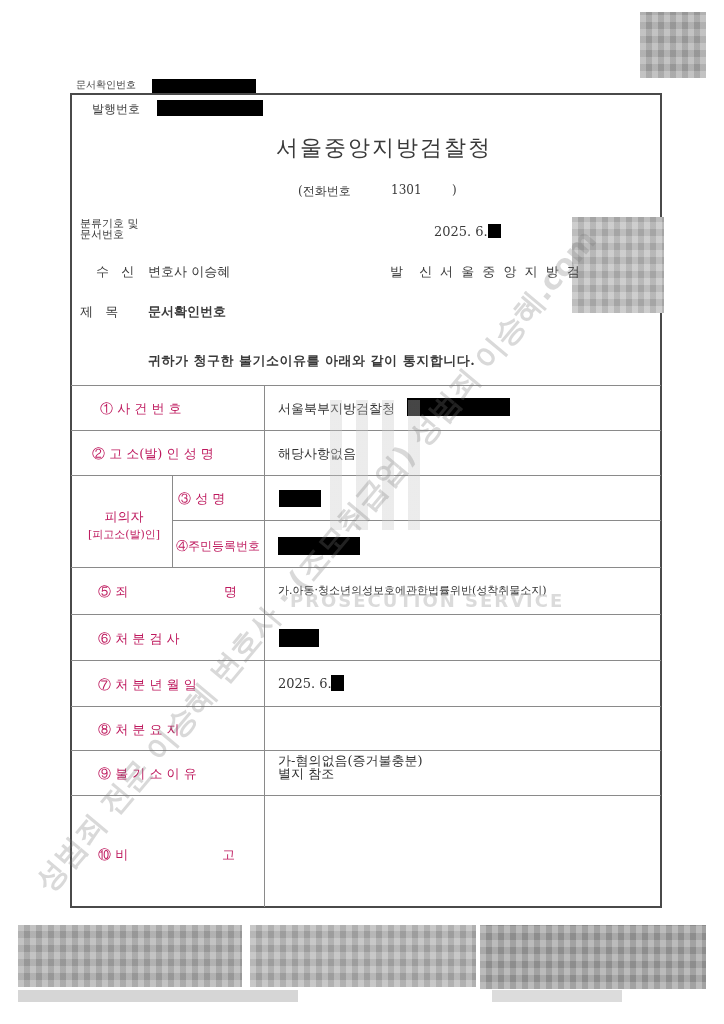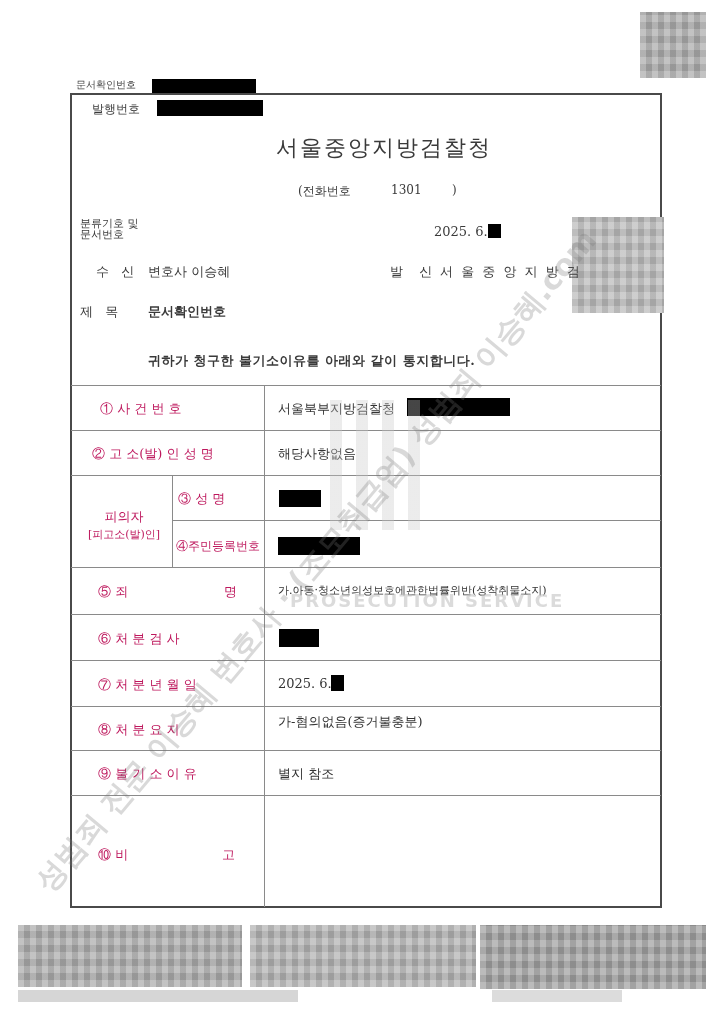--- a/index.html
+++ b/index.html
@@ -122,21 +122,21 @@
 <div class="cell-value" style="left:278px;top:583px;font-size:11px;">가.아동·청소년의성보호에관한법률위반(성착취물소지)</div>
 
 <div class="cell-label" style="left:98px;top:630px;">⑥ 처   분   검   사</div>
 <div class="redact" style="left:279px;top:629px;width:40px;height:18px;"></div>
 
 <div class="cell-label" style="left:98px;top:676px;">⑦ 처 분 년 월 일</div>
 <div class="cell-value" style="left:278px;top:676px;">2025. 6.</div>
 <div class="redact" style="left:331px;top:675px;width:13px;height:16px;"></div>
 
 <div class="cell-label" style="left:98px;top:721px;">⑧ 처   분   요   지</div>
-<div class="cell-value" style="left:278px;top:713px;">가-혐의없음(증거불충분)</div>
+<div class="cell-value" style="left:278px;top:752px;">가-혐의없음(증거불충분)</div>
 
 <div class="cell-label" style="left:98px;top:765px;">⑨ 불 기 소 이 유</div>
 <div class="cell-value" style="left:278px;top:765px;">별지 참조</div>
 
 <div class="cell-label" style="left:98px;top:846px;">⑩ 비</div>
 <div class="cell-label" style="left:222px;top:846px;">고</div>
 
 <div class="emblem"></div>
 <div class="emblem-text">PROSECUTION SERVICE</div>
 

